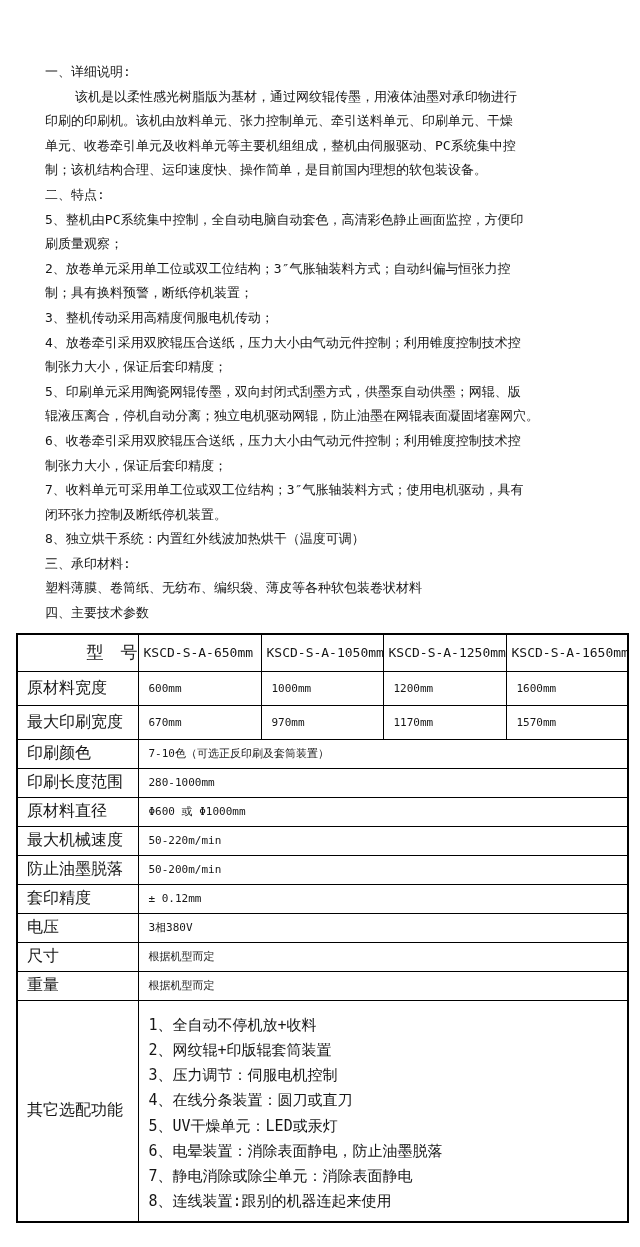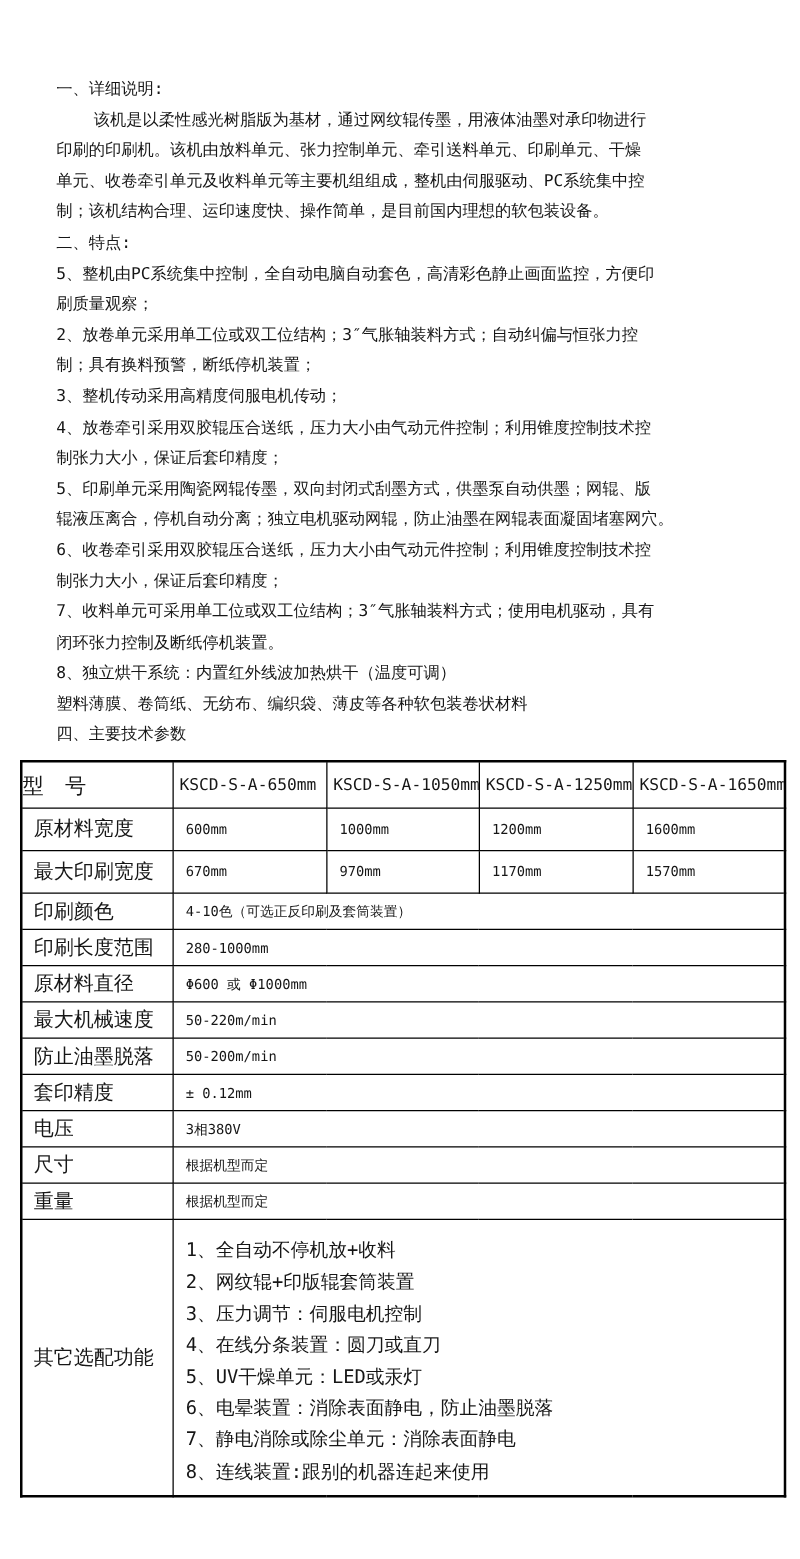--- a/index.html
+++ b/index.html
@@ -29,21 +29,21 @@
     width: 611px;
     margin: 7px 0 0 16px;
     border: 2px solid #000000;
   }
   table.spec td {
     border: 1px solid #000000;
     vertical-align: middle;
     overflow: hidden;
   }
   td.lab { font-size: 16px; padding: 0 2px 0 9px; white-space: nowrap; }
-  tr.rh td.lab { font-size: 17px; text-align: left; padding: 0; }
+  tr.rh td.lab { font-size: 17px; text-align: right; padding: 0; }
   td.mv  { font-size: 13px; padding: 0 1px 0 5px; white-space: nowrap; }
   td.val { font-size: 11px; padding: 0 2px 0 10px; white-space: nowrap; }
   tr.rh td { height: 36px; }
   tr.ra td { height: 33px; margin-top: 44px; }
   tr.rb td { height: 28px; }
   tr.rc td { height: 214px; }
   td.opts { vertical-align: top; padding: 6px 0 0 10px; }
   .opt { font-size: 15px; line-height: 25.2px; white-space: nowrap; }
 </style>
 </head>
@@ -65,20 +65,21 @@
     <div class="line">3、整机传动采用高精度伺服电机传动；</div>
     <div class="line">4、放卷牵引采用双胶辊压合送纸，压力大小由气动元件控制；利用锥度控制技术控</div>
     <div class="line">制张力大小，保证后套印精度；</div>
     <div class="line">5、印刷单元采用陶瓷网辊传墨，双向封闭式刮墨方式，供墨泵自动供墨；网辊、版</div>
     <div class="line">辊液压离合，停机自动分离；独立电机驱动网辊，防止油墨在网辊表面凝固堵塞网穴。</div>
     <div class="line">6、收卷牵引采用双胶辊压合送纸，压力大小由气动元件控制；利用锥度控制技术控</div>
     <div class="line">制张力大小，保证后套印精度；</div>
     <div class="line">7、收料单元可采用单工位或双工位结构；3″气胀轴装料方式；使用电机驱动，具有</div>
     <div class="line">闭环张力控制及断纸停机装置。</div>
     <div class="line">8、独立烘干系统：内置红外线波加热烘干（温度可调）</div>
+    <div class="line">三、承印材料:</div>
     <div class="line">塑料薄膜、卷筒纸、无纺布、编织袋、薄皮等各种软包装卷状材料</div>
     <div class="line">四、主要技术参数</div>
   </div>
 
   <table class="spec">
     <colgroup>
       <col style="width:121px">
         <col style="width:123px">
         <col style="width:122px">
         <col style="width:123px">
@@ -101,21 +102,21 @@
       </tr>
       <tr class="ra">
         <td class="lab">最大印刷宽度</td>
         <td class="val">670mm</td>
         <td class="val">970mm</td>
         <td class="val">1170mm</td>
         <td class="val">1570mm</td>
       </tr>
       <tr class="rb">
         <td class="lab">印刷颜色</td>
-        <td class="val" colspan="4">4-10色（可选正反印刷及套筒装置）</td>
+        <td class="val" colspan="4">7-10色（可选正反印刷及套筒装置）</td>
       </tr>
       <tr class="rb">
         <td class="lab">印刷长度范围</td>
         <td class="val" colspan="4">280-1000mm</td>
       </tr>
       <tr class="rb">
         <td class="lab">原材料直径</td>
         <td class="val" colspan="4">Φ600 或 Φ1000mm</td>
       </tr>
       <tr class="rb">

